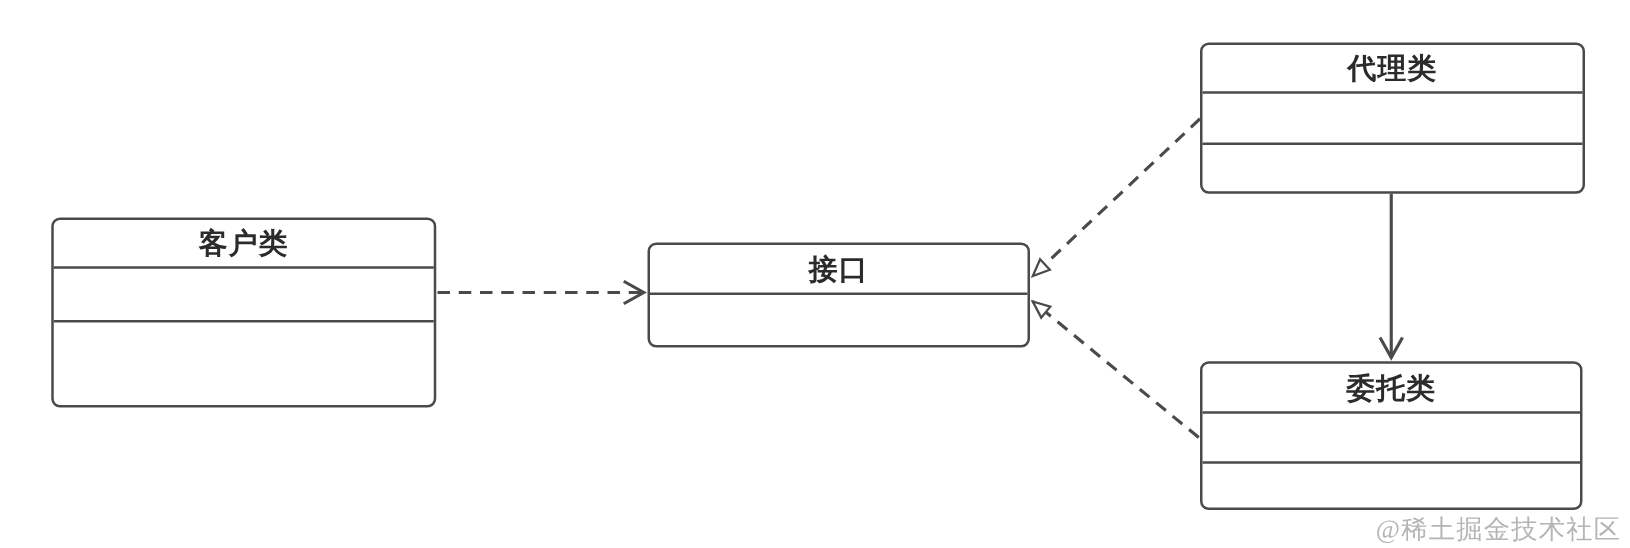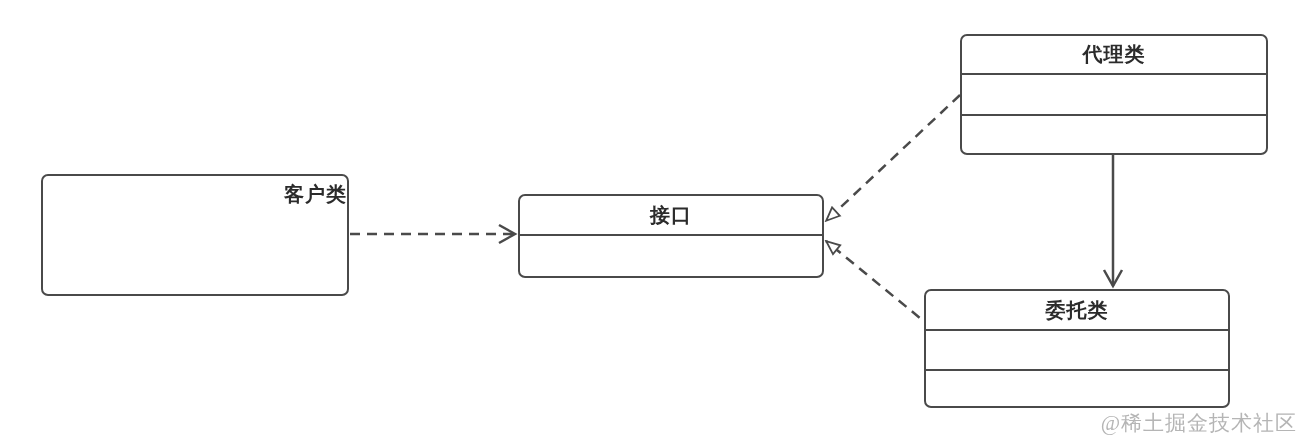--- a/index.html
+++ b/index.html
@@ -30,45 +30,45 @@
     border-radius: 7px;
     background: #ffffff;
     display: flex;
     flex-direction: column;
   }
   .uml-title {
     box-sizing: border-box;
     display: flex;
     align-items: center;
     justify-content: center;
-    font-size: 20px;
+    font-size: 23px;
     font-weight: bold;
     color: #2b2b2b;
     letter-spacing: 1px;
   }
   .uml-comp {
     box-sizing: border-box;
     border-top: 2.5px solid #4a4a4a;
   }
   
-  .box-client   { left: 41px;  top: 174px; width: 308px; height: 122px; align-items: flex-end; }
+  .box-client   { left: 41px;  top: 174px; width: 308px; height: 152px; }
   .box-client .uml-title { height: 37px; }
   .box-client .comp-a    { height: 43px; }
   .box-client .comp-b    { flex: 1; }
   
   .box-interface { left: 518px; top: 194px; width: 306px; height: 84px; }
   .box-interface .uml-title { height: 38px; }
   .box-interface .comp-a    { flex: 1; }
   
   .box-proxy    { left: 960px; top: 34px; width: 308px; height: 121px; }
   .box-proxy .uml-title { height: 37px; }
   .box-proxy .comp-a    { height: 41px; }
   .box-proxy .comp-b    { flex: 1; }
   
-  .box-delegate { left: 924px; top: 289px; width: 306px; height: 119px; }
+  .box-delegate { left: 960px; top: 289px; width: 306px; height: 119px; }
   .box-delegate .uml-title { height: 38px; }
   .box-delegate .comp-a    { height: 40px; }
   .box-delegate .comp-b    { flex: 1; }
 
   .watermark {
     position: absolute;
     right: 7px;
     bottom: 1px;
     font-family: "Liberation Serif", "DejaVu Serif", serif;
     font-size: 21px;

